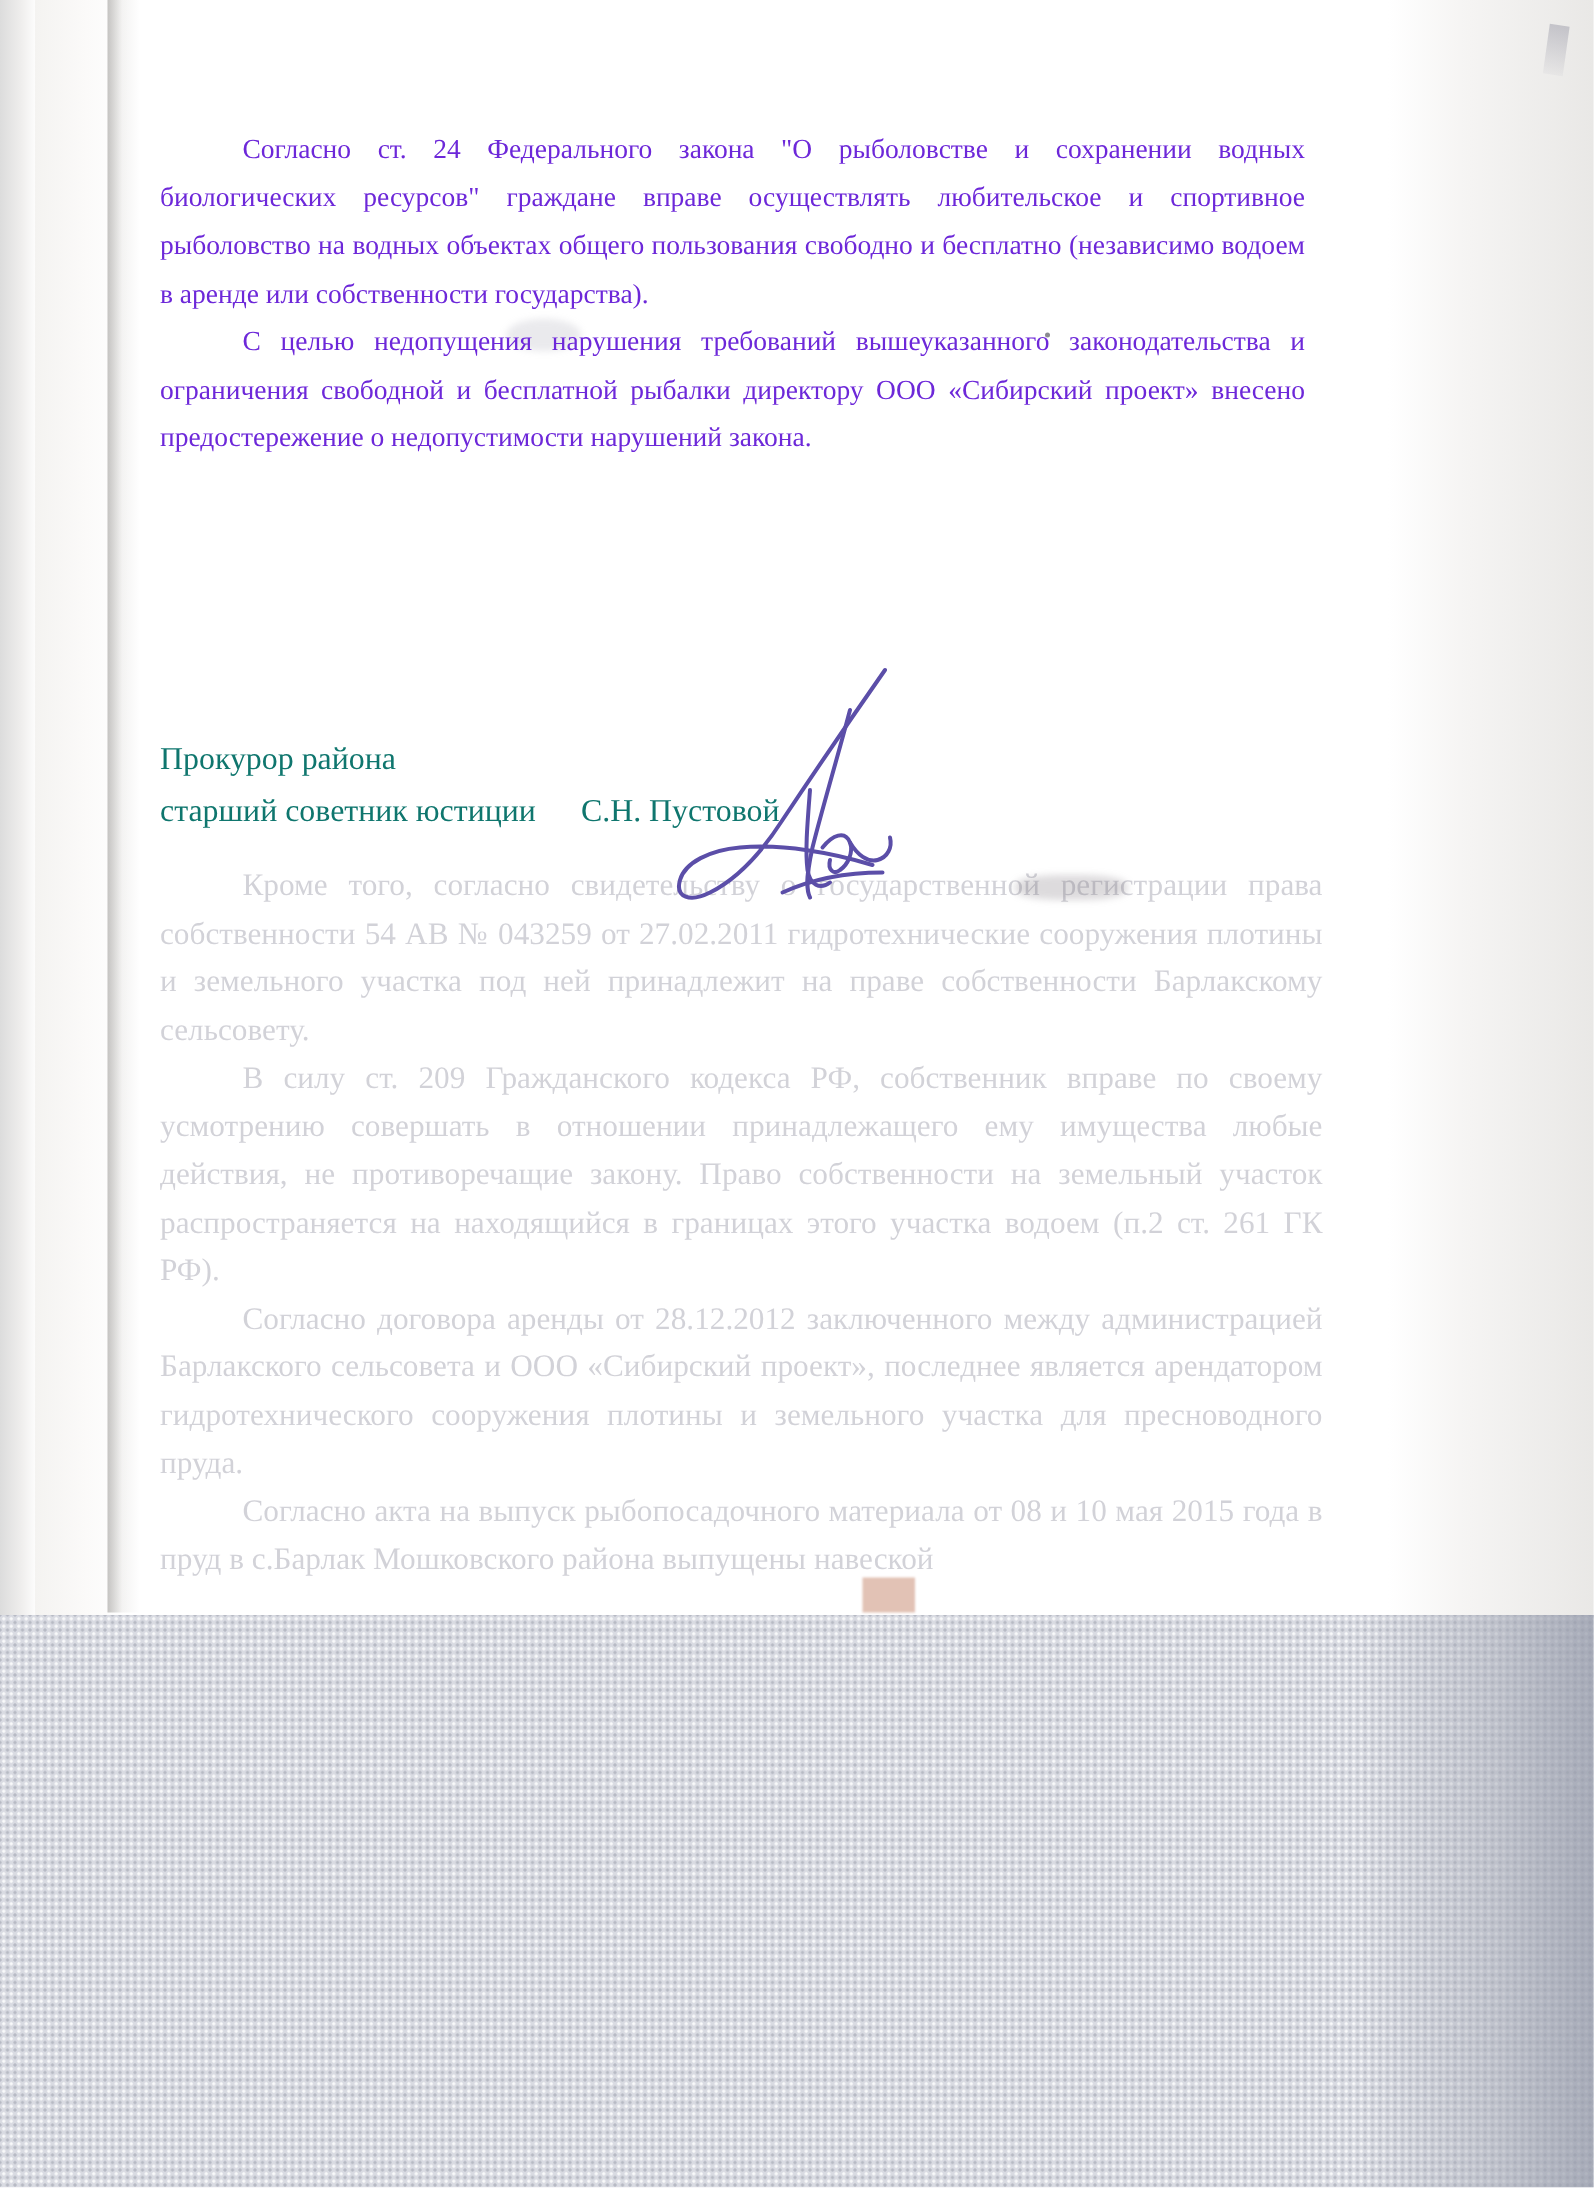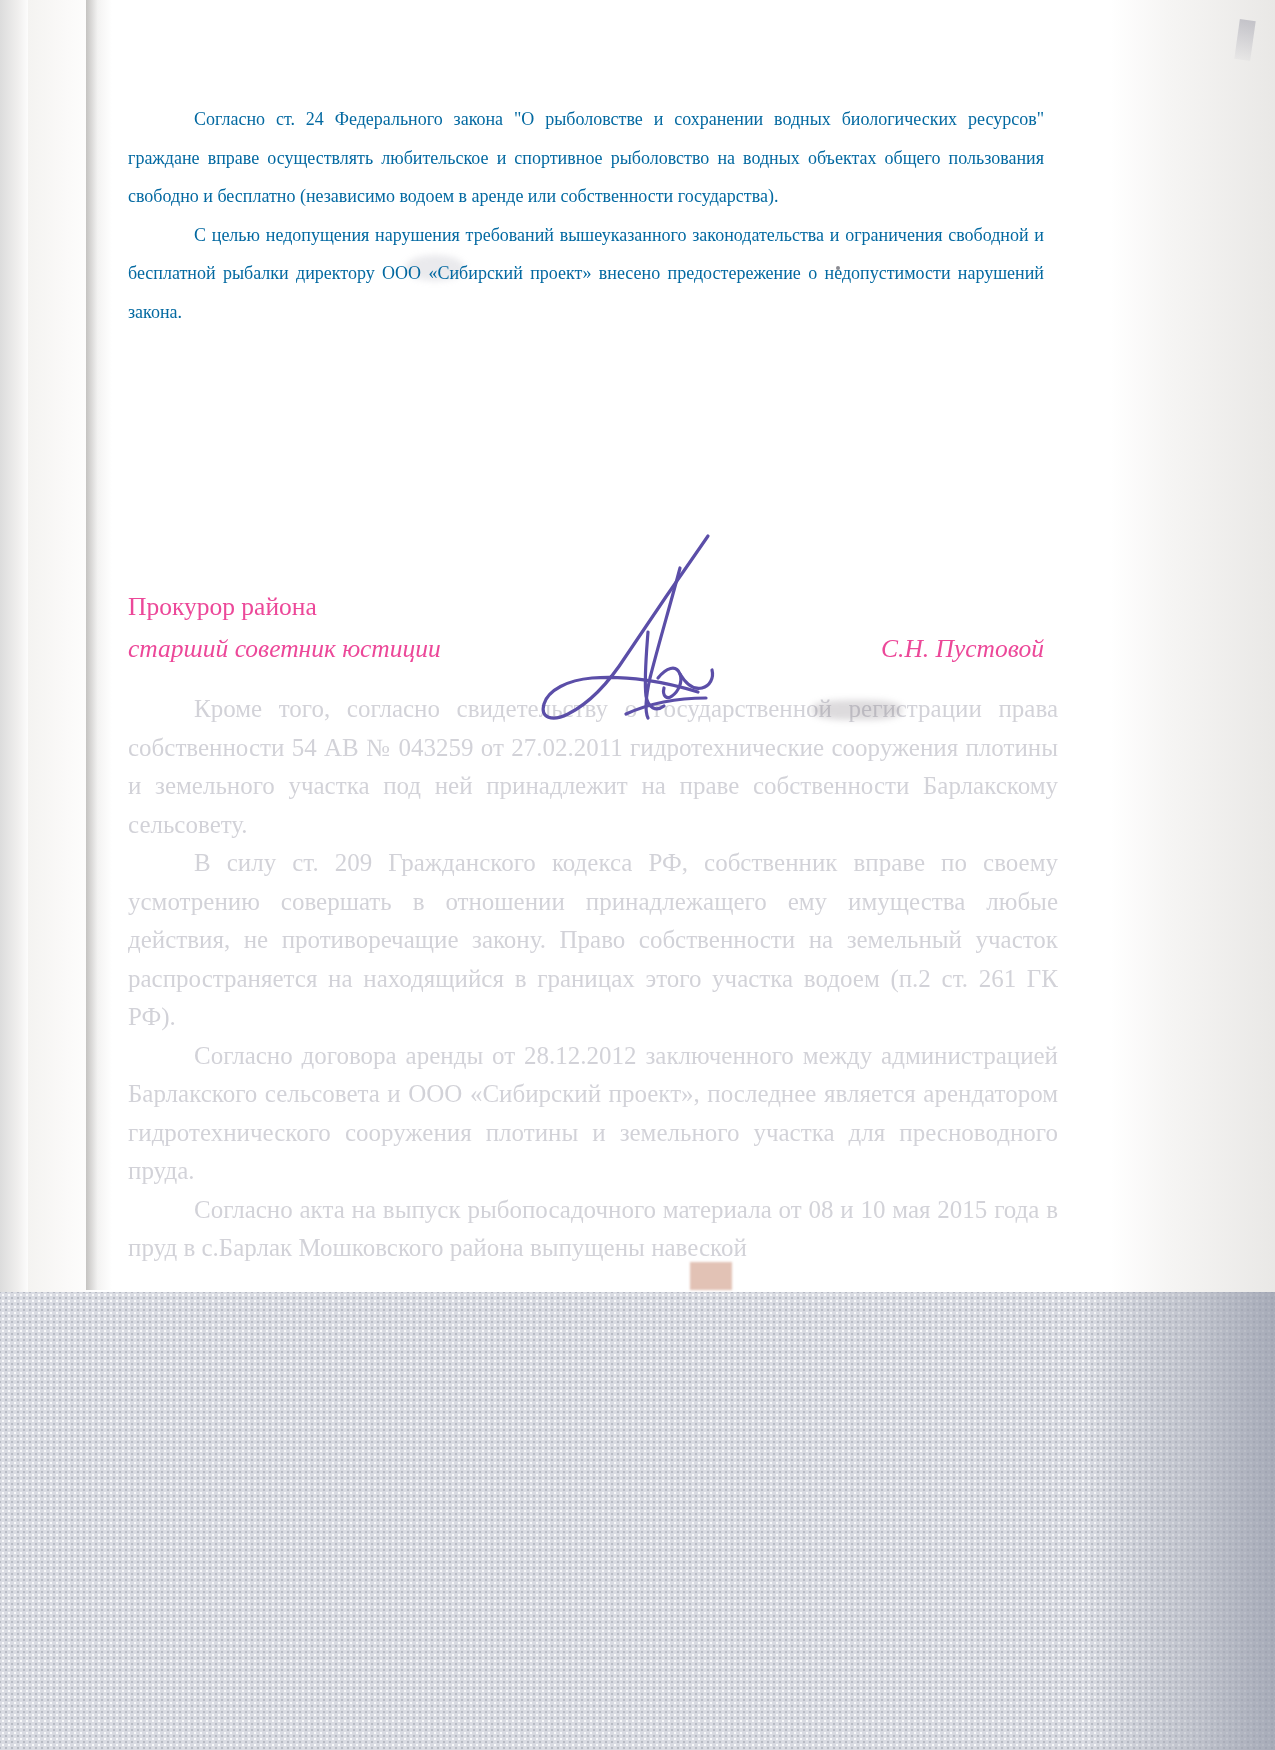--- a/index.html
+++ b/index.html
@@ -86,48 +86,46 @@
     width: 1275px; height: 3px;
     background: rgba(120,125,140,0.45);
   }
 
   
   .doc-text {
     position: absolute;
     left: 128px;
     top: 100px;
     width: 916px;
-    font-size: 18px;
+    font-size: 22px;
     line-height: 38.5px;
-    color: #0369a1;
+    color: #6d28d9;
     text-align: justify;
     text-justify: inter-word;
   }
   .para {
     margin: 0 0 0 0;
     text-indent: 66px;
     text-align: justify;
   }
 
   
   .sig-block {
     position: absolute;
     left: 128px;
     top: 586px;
     width: 916px;
     font-size: 25.5px;
     line-height: 42px;
-    color: #ec4899;
+    color: #0f766e;
   }
   .sig-line1 { display: block; }
   .sig-row {
     display: flex;
-    justify-content: space-between;
     align-items: baseline;
-    font-style: italic;
   }
   .sig-name { white-space: nowrap; margin-left: 36px; }
 
   
   .signature {
     position: absolute;
     left: 530px;
     top: 528px;
     width: 230px;
     height: 220px;

